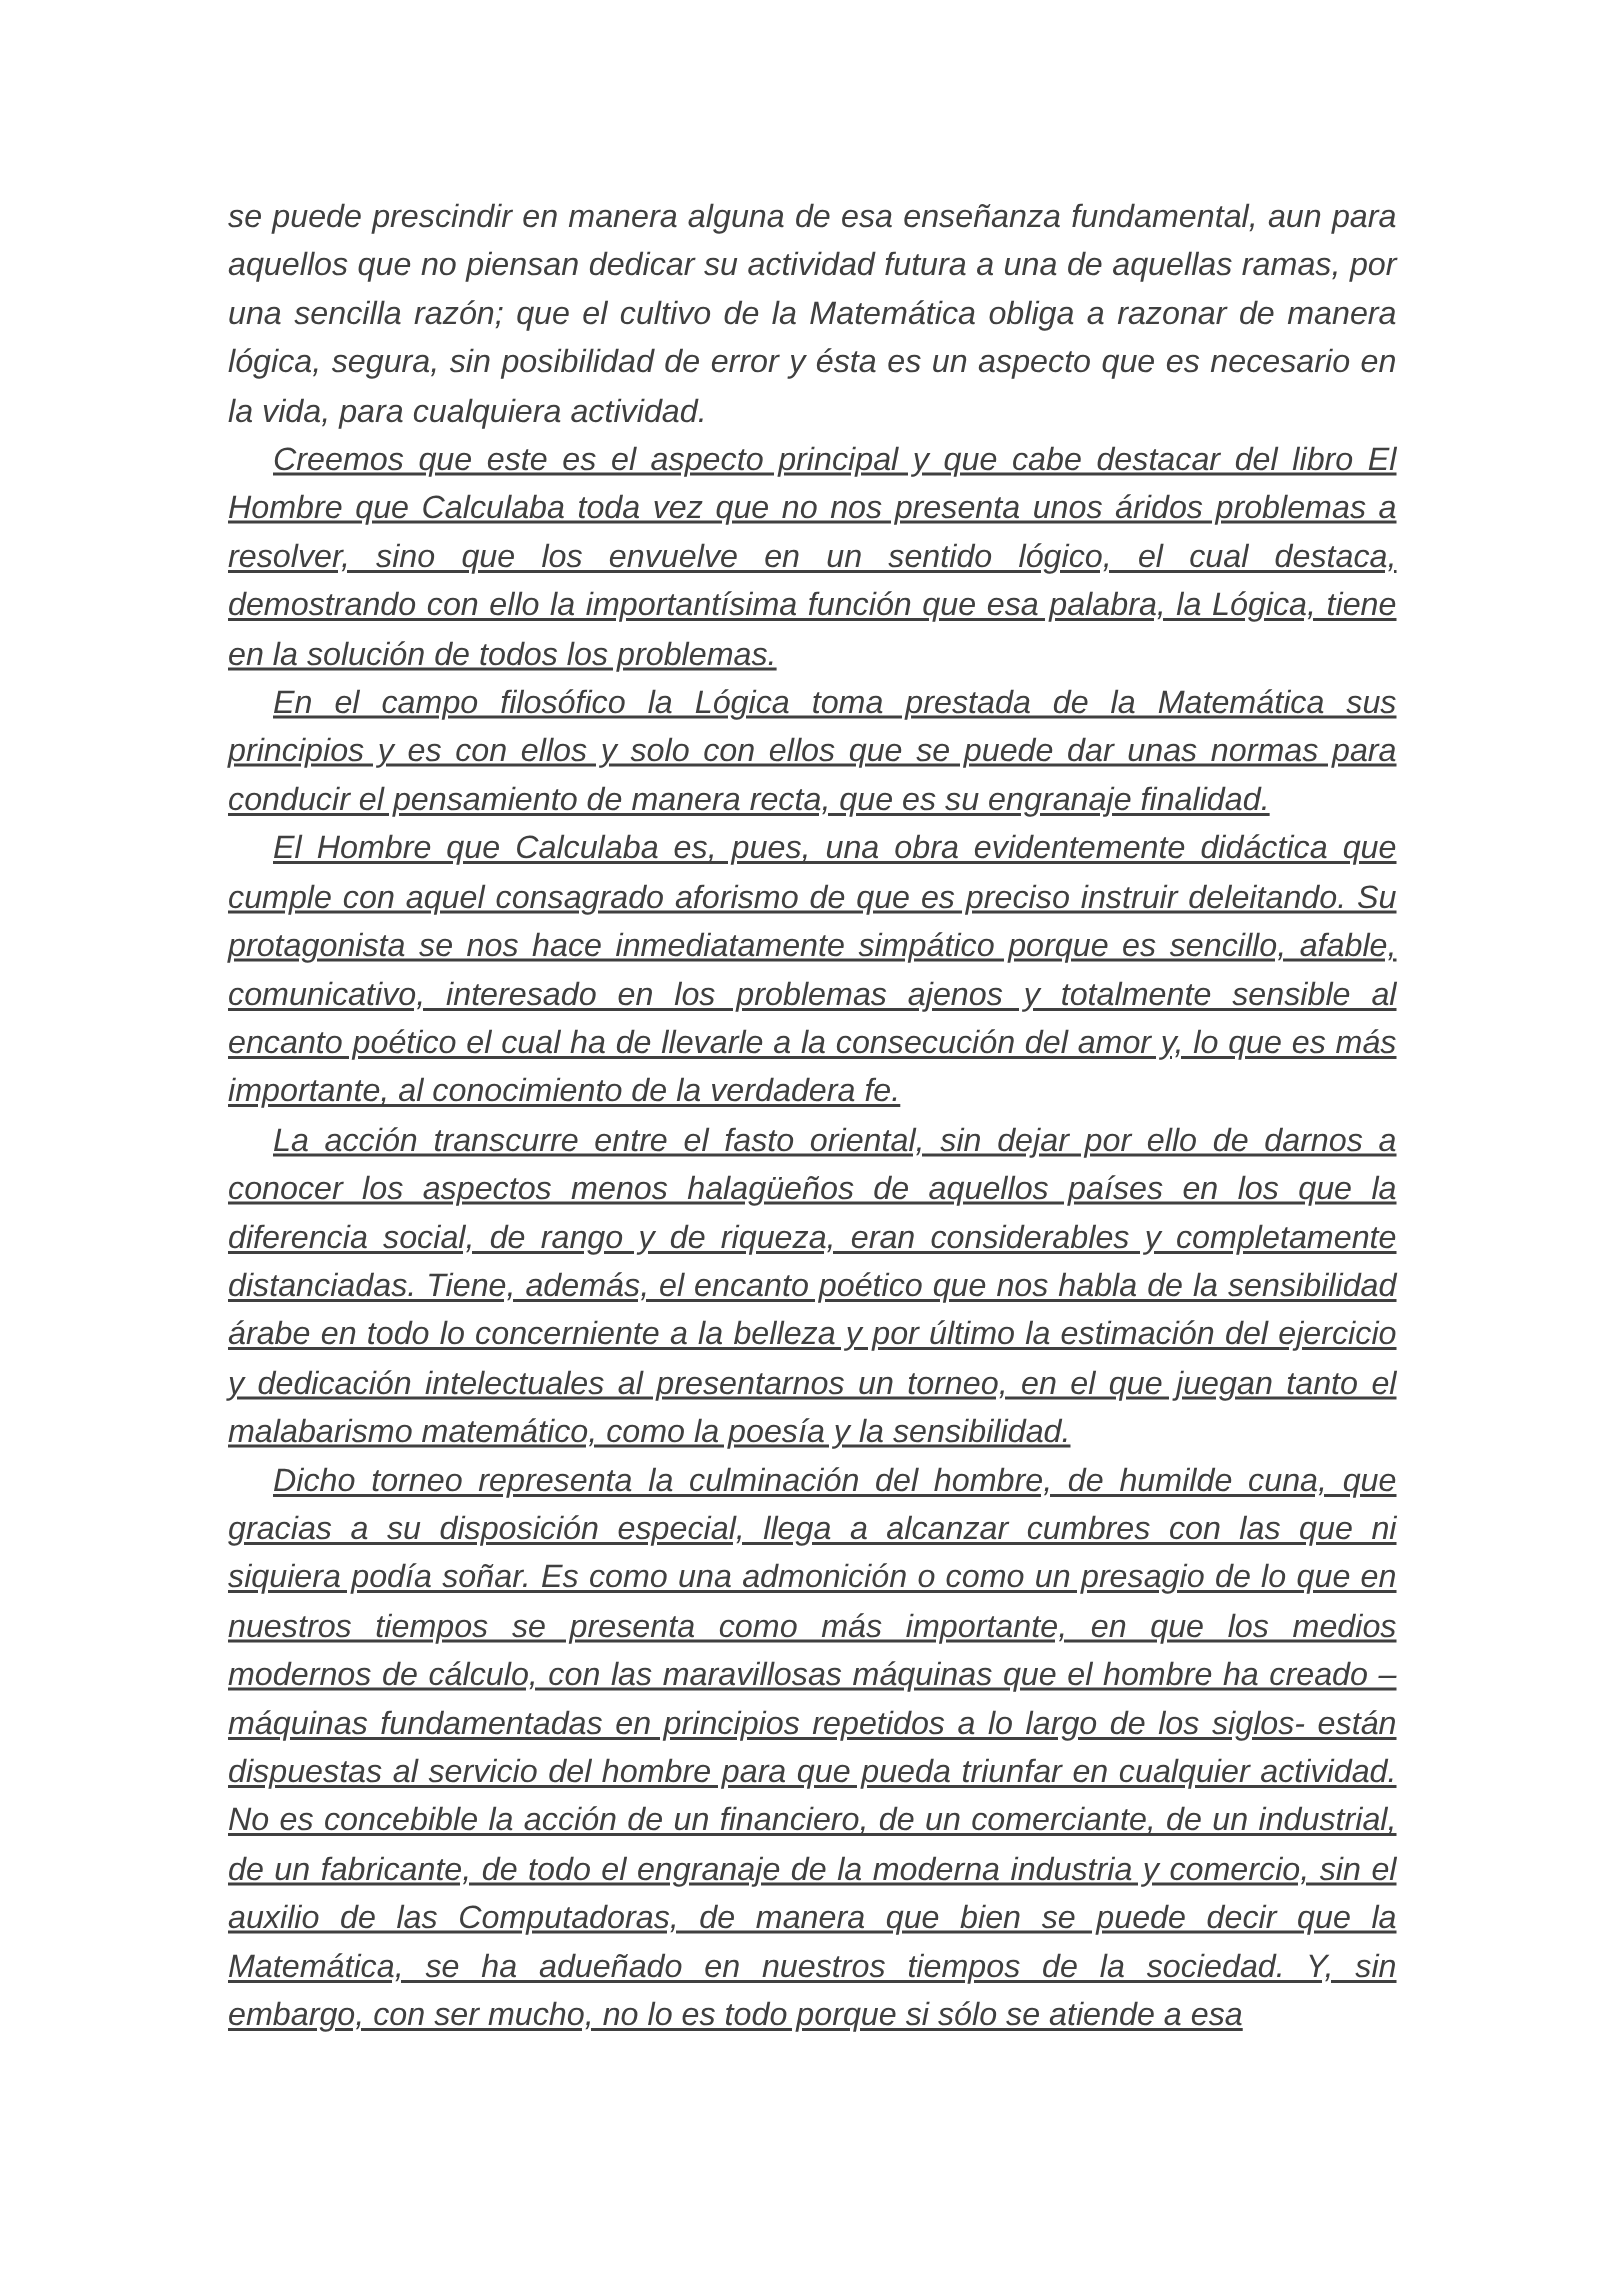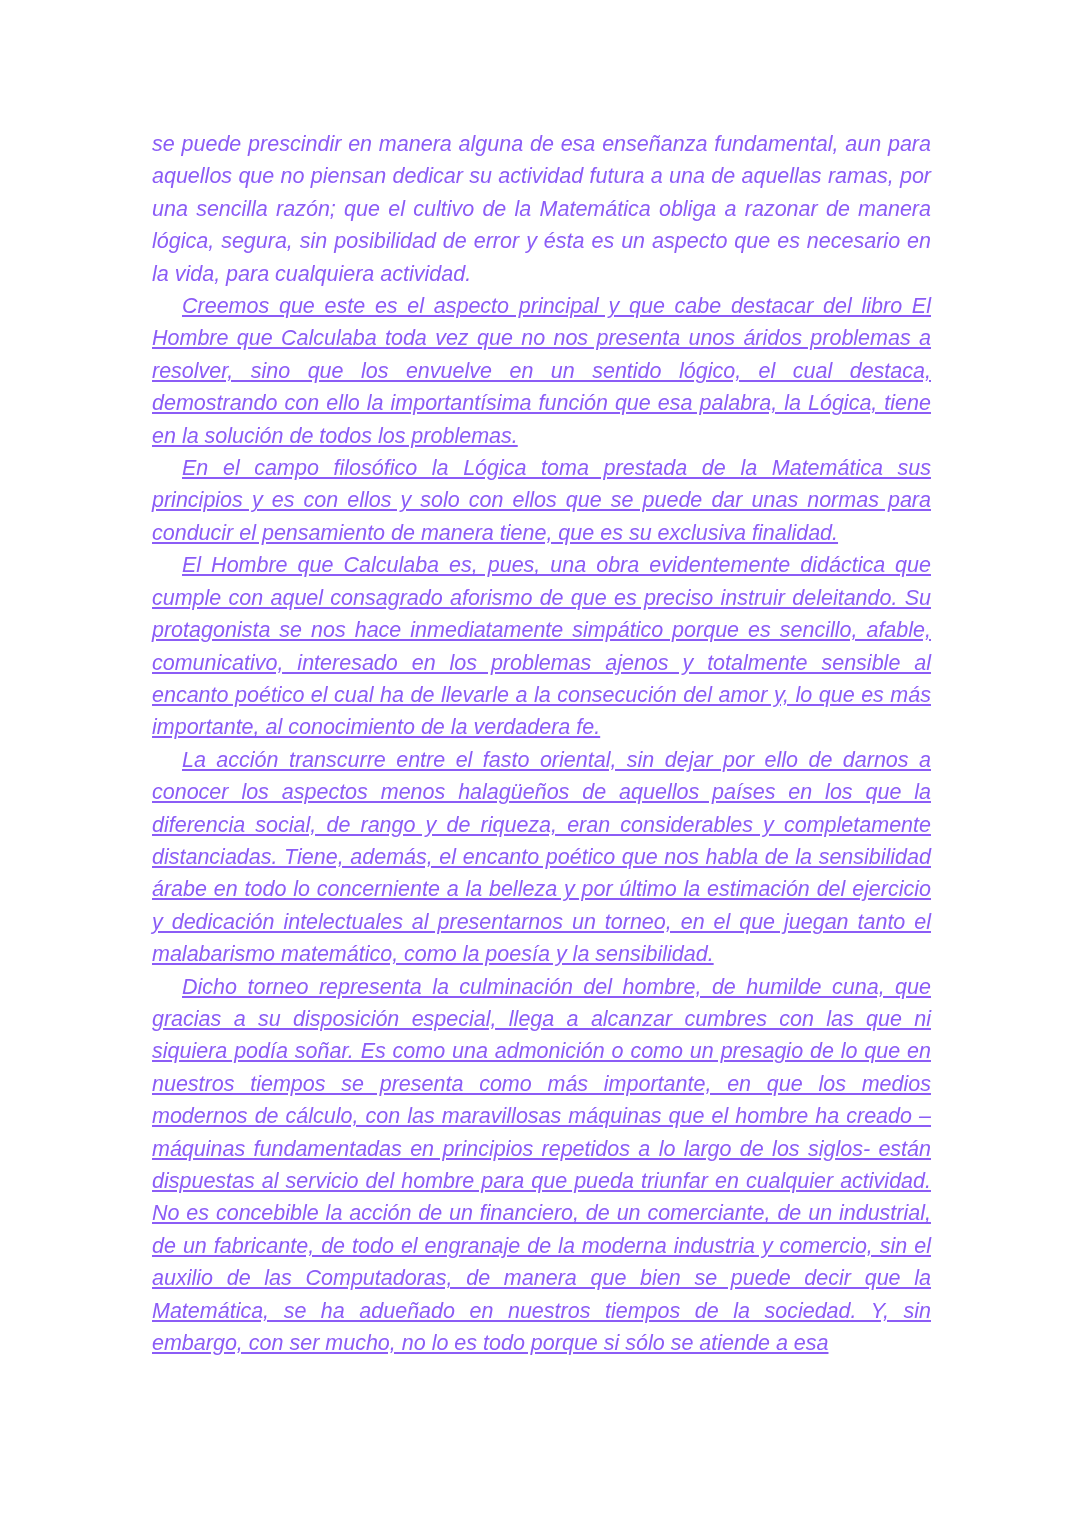--- a/index.html
+++ b/index.html
@@ -20,37 +20,37 @@
   }
   .text-block {
     position: absolute;
     left: 152px;
     top: 128px;
     width: 779px;
     font-family: "Liberation Sans", sans-serif;
     font-style: italic;
     font-size: 21.5px;
     line-height: 32.4px;
-    color: #8b5cf6;
+    color: #404040;
     text-align: justify;
   }
   .para {
     margin: 0;
     padding: 0;
   }
   .para.indent {
     text-indent: 30px;
     text-decoration: underline;
   }
 </style>
 </head>
 <body>
 
 <div class="page">
   <div class="text-block">
     <p class="para">se puede prescindir en manera alguna de esa enseñanza fundamental, aun para aquellos que no piensan dedicar su actividad futura a una de aquellas ramas, por una sencilla razón; que el cultivo de la Matemática obliga a razonar de manera lógica, segura, sin posibilidad de error y ésta es un aspecto que es necesario en la vida, para cualquiera actividad.</p>
     <p class="para indent">Creemos que este es el aspecto principal y que cabe destacar del libro El Hombre que Calculaba toda vez que no nos presenta unos áridos problemas a resolver, sino que los envuelve en un sentido lógico, el cual destaca, demostrando con ello la importantísima función que esa palabra, la Lógica, tiene en la solución de todos los problemas.</p>
-    <p class="para indent">En el campo filosófico la Lógica toma prestada de la Matemática sus principios y es con ellos y solo con ellos que se puede dar unas normas para conducir el pensamiento de manera tiene, que es su exclusiva finalidad.</p>
+    <p class="para indent">En el campo filosófico la Lógica toma prestada de la Matemática sus principios y es con ellos y solo con ellos que se puede dar unas normas para conducir el pensamiento de manera recta, que es su engranaje finalidad.</p>
     <p class="para indent">El Hombre que Calculaba es, pues, una obra evidentemente didáctica que cumple con aquel consagrado aforismo de que es preciso instruir deleitando. Su protagonista se nos hace inmediatamente simpático porque es sencillo, afable, comunicativo, interesado en los problemas ajenos y totalmente sensible al encanto poético el cual ha de llevarle a la consecución del amor y, lo que es más importante, al conocimiento de la verdadera fe.</p>
     <p class="para indent">La acción transcurre entre el fasto oriental, sin dejar por ello de darnos a conocer los aspectos menos halagüeños de aquellos países en los que la diferencia social, de rango y de riqueza, eran considerables y completamente distanciadas. Tiene, además, el encanto poético que nos habla de la sensibilidad árabe en todo lo concerniente a la belleza y por último la estimación del ejercicio y dedicación intelectuales al presentarnos un torneo, en el que juegan tanto el malabarismo matemático, como la poesía y la sensibilidad.</p>
     <p class="para indent">Dicho torneo representa la culminación del hombre, de humilde cuna, que gracias a su disposición especial, llega a alcanzar cumbres con las que ni siquiera podía soñar. Es como una admonición o como un presagio de lo que en nuestros tiempos se presenta como más importante, en que los medios modernos de cálculo, con las maravillosas máquinas que el hombre ha creado –máquinas fundamentadas en principios repetidos a lo largo de los siglos- están dispuestas al servicio del hombre para que pueda triunfar en cualquier actividad. No es concebible la acción de un financiero, de un comerciante, de un industrial, de un fabricante, de todo el engranaje de la moderna industria y comercio, sin el auxilio de las Computadoras, de manera que bien se puede decir que la Matemática, se ha adueñado en nuestros tiempos de la sociedad. Y, sin embargo, con ser mucho, no lo es todo porque si sólo se atiende a esa</p>
   </div>
 </div>
 
 </body></html>

